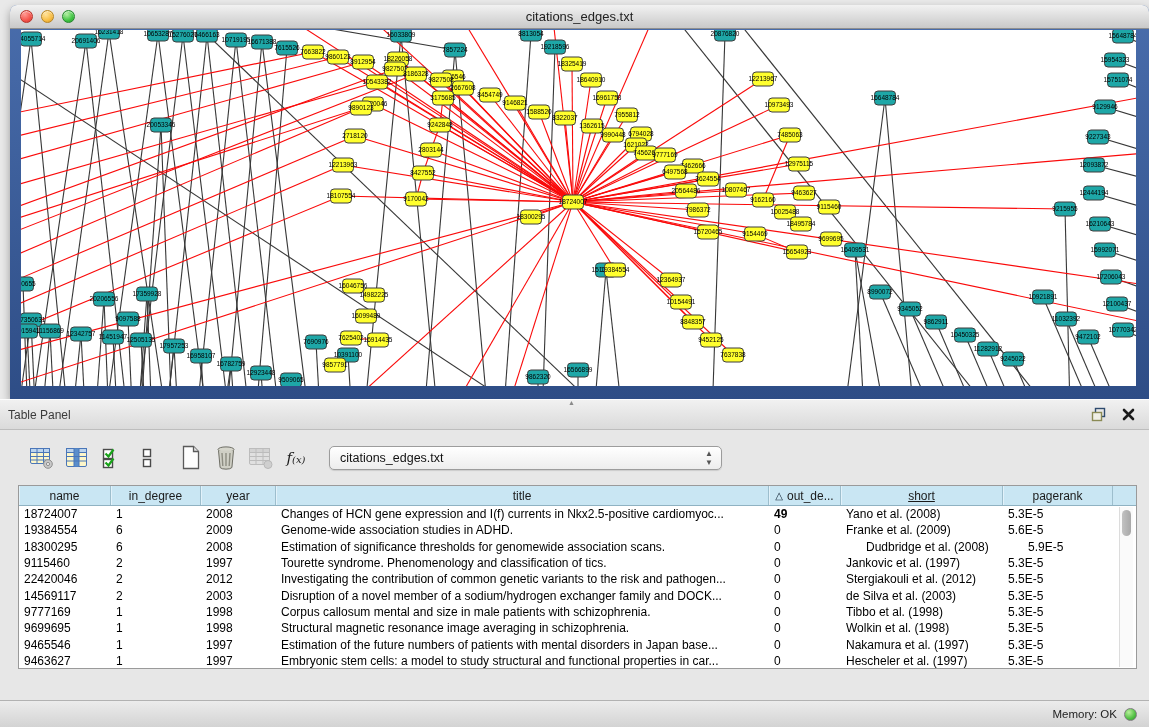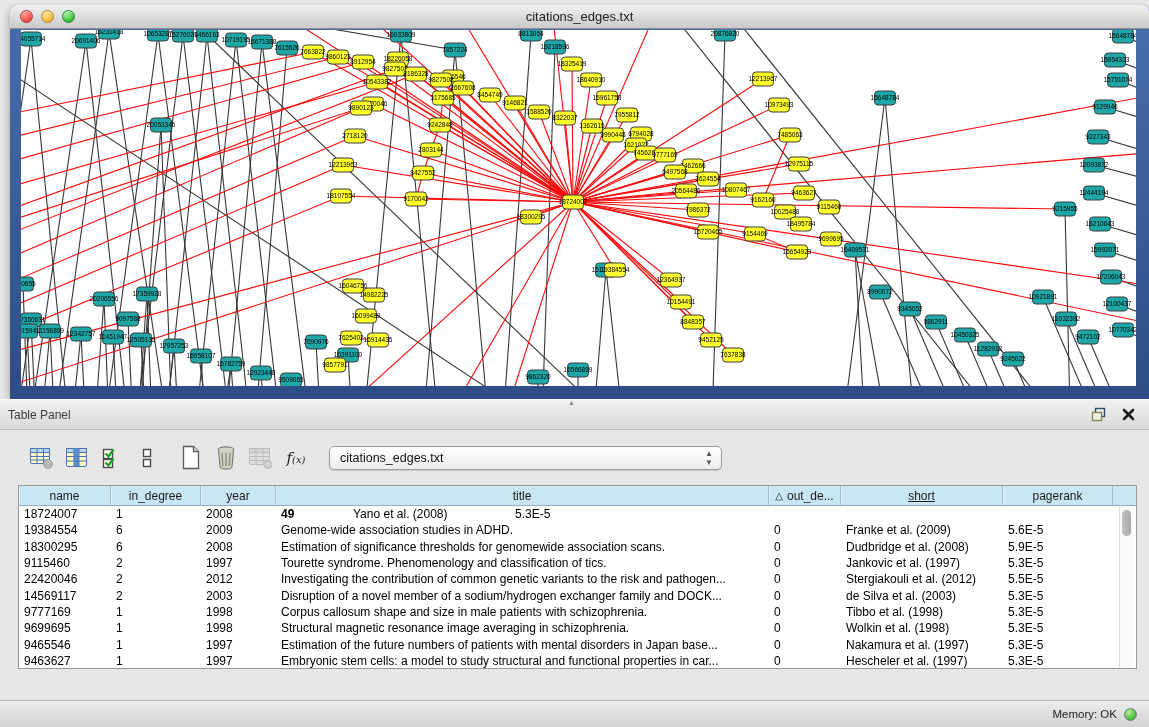--- a/index.html
+++ b/index.html
@@ -630,40 +630,41 @@
           </div>
           <div class="dt-hcell" style="width: 110px;">
             <span>pagerank</span>
           </div>
         </div>
       <div id="dt-body">
           <div class="dt-row">
             <div class="dt-cell" style="width: 92px;">18724007</div>
             <div class="dt-cell" style="width: 90px;">1</div>
             <div class="dt-cell" style="width: 75px;">2008</div>
+            <div class="dt-cell" style="width: 493px;">Changes of HCN gene expression and I(f) currents in Nkx2.5-positive cardiomyoc...</div>
             <div class="dt-cell" style="width: 72px; font-weight: bold;">49</div>
             <div class="dt-cell" style="width: 162px;">Yano et al. (2008)</div>
             <div class="dt-cell" style="width: 110px;">5.3E-5</div>
           </div>
           <div class="dt-row">
             <div class="dt-cell" style="width: 92px;">19384554</div>
             <div class="dt-cell" style="width: 90px;">6</div>
             <div class="dt-cell" style="width: 75px;">2009</div>
             <div class="dt-cell" style="width: 493px;">Genome-wide association studies in ADHD.</div>
             <div class="dt-cell" style="width: 72px;">0</div>
             <div class="dt-cell" style="width: 162px;">Franke et al. (2009)</div>
             <div class="dt-cell" style="width: 110px;">5.6E-5</div>
           </div>
           <div class="dt-row">
             <div class="dt-cell" style="width: 92px;">18300295</div>
             <div class="dt-cell" style="width: 90px;">6</div>
             <div class="dt-cell" style="width: 75px;">2008</div>
             <div class="dt-cell" style="width: 493px;">Estimation of significance thresholds for genomewide association scans.</div>
             <div class="dt-cell" style="width: 72px;">0</div>
-            <div class="dt-cell" style="width: 162px;">Dudbridge et al. (2008)</div>
+            <div class="dt-cell" style="width: 162px; margin-left: 20px;">Dudbridge et al. (2008)</div>
             <div class="dt-cell" style="width: 110px;">5.9E-5</div>
           </div>
           <div class="dt-row">
             <div class="dt-cell" style="width: 92px;">9115460</div>
             <div class="dt-cell" style="width: 90px;">2</div>
             <div class="dt-cell" style="width: 75px;">1997</div>
             <div class="dt-cell" style="width: 493px;">Tourette syndrome. Phenomenology and classification of tics.</div>
             <div class="dt-cell" style="width: 72px;">0</div>
             <div class="dt-cell" style="width: 162px;">Jankovic et al. (1997)</div>
             <div class="dt-cell" style="width: 110px;">5.3E-5</div>
@@ -683,21 +684,21 @@
             <div class="dt-cell" style="width: 75px;">2003</div>
             <div class="dt-cell" style="width: 493px;">Disruption of a novel member of a sodium/hydrogen exchanger family and DOCK...</div>
             <div class="dt-cell" style="width: 72px;">0</div>
             <div class="dt-cell" style="width: 162px;">de Silva et al. (2003)</div>
             <div class="dt-cell" style="width: 110px;">5.3E-5</div>
           </div>
           <div class="dt-row">
             <div class="dt-cell" style="width: 92px;">9777169</div>
             <div class="dt-cell" style="width: 90px;">1</div>
             <div class="dt-cell" style="width: 75px;">1998</div>
-            <div class="dt-cell" style="width: 493px;">Corpus callosum shape and size in male patients with schizophrenia.</div>
+            <div class="dt-cell" style="width: 493px;">Corpus callosum mental and size in male patients with schizophrenia.</div>
             <div class="dt-cell" style="width: 72px;">0</div>
             <div class="dt-cell" style="width: 162px;">Tibbo et al. (1998)</div>
             <div class="dt-cell" style="width: 110px;">5.3E-5</div>
           </div>
           <div class="dt-row">
             <div class="dt-cell" style="width: 92px;">9699695</div>
             <div class="dt-cell" style="width: 90px;">1</div>
             <div class="dt-cell" style="width: 75px;">1998</div>
             <div class="dt-cell" style="width: 493px;">Structural magnetic resonance image averaging in schizophrenia.</div>
             <div class="dt-cell" style="width: 72px;">0</div>

